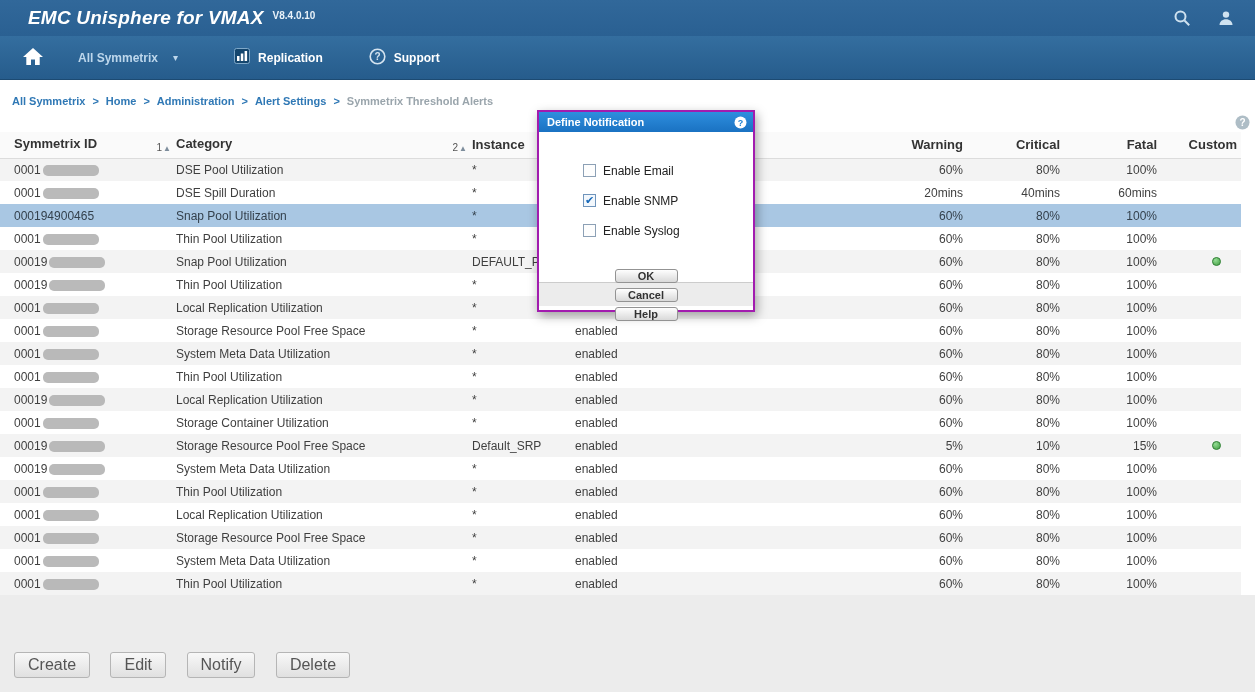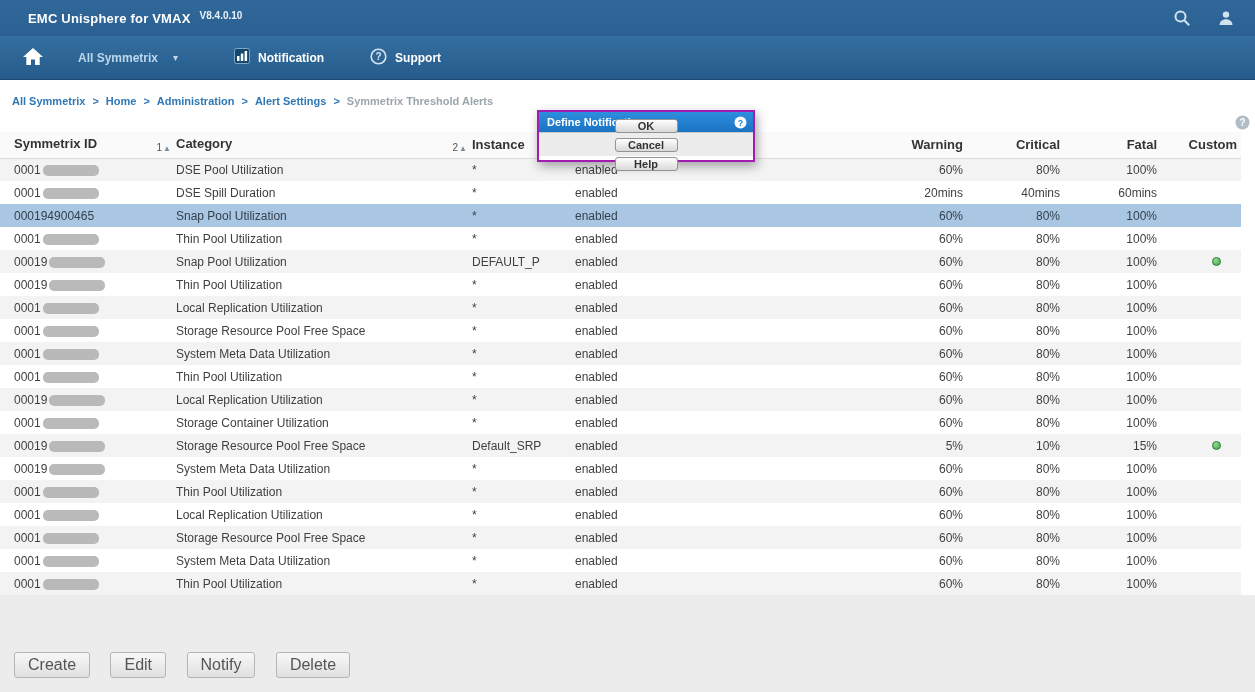--- a/index.html
+++ b/index.html
@@ -8,21 +8,21 @@
     font-family: "Liberation Sans", "DejaVu Sans", sans-serif;
     background: #ececec;
     position: relative;
     overflow: hidden;
   }
   
   .topbar {
     height: 36px; background: linear-gradient(#31689a, #2a6092);
     display: flex; align-items: center; padding: 0 20px 0 28px;
   }
-  .brand { color: #fff; font-size: 13px; font-weight: bold; letter-spacing: .2px; }
+  .brand { color: #fff; font-size: 19px; font-weight: bold; letter-spacing: .2px; font-style: italic; }
   .version { color: #e9f2f9; font-size: 10px; font-weight: bold; margin-left: 9px; position: relative; top: -3px; }
   .topbar-spacer { flex: 1; }
   .tb-icon { margin-left: 26px; cursor: pointer; display: inline-flex; }
   .navbar {
     height: 44px; background: linear-gradient(#346e9f, #265c8c);
     display: flex; align-items: center; padding: 0 22px;
     border-bottom: 1px solid #1c4a72;
   }
   .nav-item { display: inline-flex; align-items: center; color: #fff; font-size: 12px;
     font-weight: bold; cursor: pointer; gap: 8px; }
@@ -125,21 +125,21 @@
     </span>
     <span class="nav-item nav-perf">
       <span>
         <svg width="16" height="16" viewBox="0 0 16 16">
             <rect x="0.5" y="0.5" width="15" height="15" rx="2" fill="#14466e" stroke="#7fa8c8"></rect>
             <rect x="3" y="8" width="2.5" height="5" fill="#fff"></rect>
             <rect x="6.8" y="5.5" width="2.5" height="7.5" fill="#fff"></rect>
             <rect x="10.6" y="3" width="2.5" height="10" fill="#fff"></rect>
           </svg>
       </span>
-      <span>Notification</span>
+      <span>Replication</span>
     </span>
     <span class="nav-item nav-supp">
       <span>
         <svg width="17" height="17" viewBox="0 0 17 17">
             <circle cx="8.5" cy="8.5" r="7.3" fill="none" stroke="#d5e4f0" stroke-width="1.6"></circle>
             <text x="8.5" y="12" font-size="10" font-weight="bold" fill="#d5e4f0" text-anchor="middle">?</text>
           </svg>
       </span>
       <span>Support</span>
     </span>
@@ -391,20 +391,34 @@
   <div class="dlg">
     <div class="dlg-title">
       <span>Define Notification</span>
       <span class="dlg-help">
         <svg width="13" height="13" viewBox="0 0 13 13">
             <circle cx="6.5" cy="6.5" r="6" fill="#fff"></circle>
             <text x="6.5" y="9.6" font-size="9" font-weight="bold" fill="#1e81d2" text-anchor="middle">?</text>
           </svg>
       </span>
     </div>
+    <div class="dlg-body">
+        <div class="opt">
+          <span class="cb"></span>
+          <span class="cbl">Enable Email</span>
+        </div>
+        <div class="opt">
+          <span class="cb on">✔</span>
+          <span class="cbl">Enable SNMP</span>
+        </div>
+        <div class="opt">
+          <span class="cb"></span>
+          <span class="cbl">Enable Syslog</span>
+        </div>
+      </div>
     <div class="dlg-footer">
       <button class="dbtn">OK</button>
       <button class="dbtn">Cancel</button>
       <button class="dbtn">Help</button>
     </div>
   </div>
 
 </div>
 
 </body></html>

